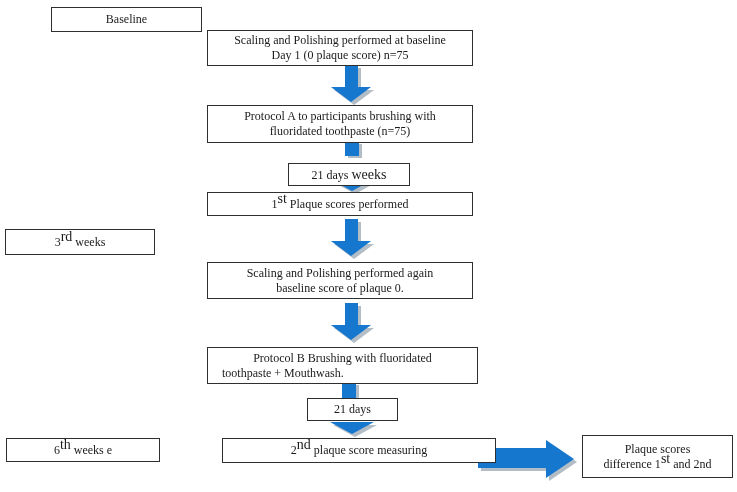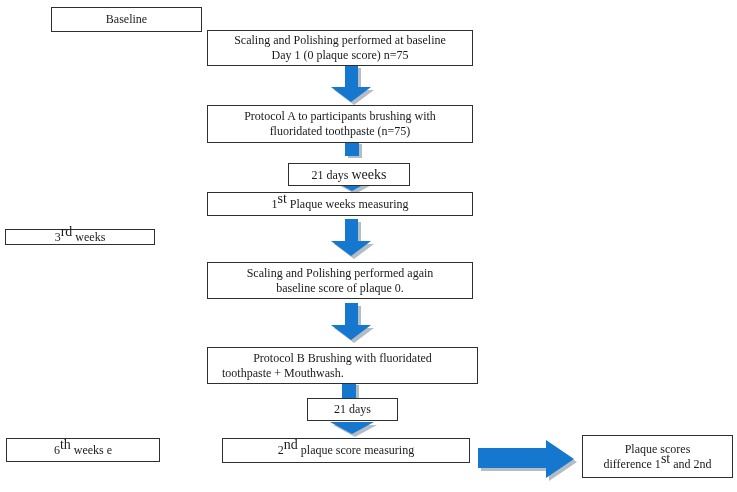--- a/index.html
+++ b/index.html
@@ -35,21 +35,21 @@
 </style>
 </head>
 <body>
 
 <div class="stage">
 
   <div class="box" style="left:19px;top:7px;width:151px;height:25px;margin-left:32px;">
     <span class="line">Baseline</span>
   </div>
 
-  <div class="box" style="left:5px;top:229px;width:150px;height:16px;">
+  <div class="box" style="left:5px;top:229px;width:150px;height:26px;">
     <span class="line"><span>3</span><sup>rd</sup><span> weeks</span></span>
   </div>
 
   <div class="box" style="left:6px;top:438px;width:154px;height:24px;">
     <span class="line"><span>6</span><sup>th</sup><span> weeks e</span></span>
   </div>
 
   <div class="box" style="left:207px;top:30px;width:266px;height:36px;">
     <span class="line">Scaling and Polishing performed at baseline</span>
     <span class="line">Day 1 (0 plaque score) n=75</span>
@@ -70,21 +70,21 @@
   <div class="box" style="left:288px;top:155px;width:122px;height:23px;margin-top:8px;">
     <span class="line"><span>21 days </span><span class="emph">weeks</span></span>
   </div>
 
   <svg class="arrow" style="left:328px;top:179px;" width="50" height="18" viewBox="0 0 50 18">
     <polygon class="a-sh" points="5,3 49,3 27,15"></polygon>
     <polygon class="a-main" points="2,0 46,0 24,12"></polygon>
   </svg>
 
   <div class="box" style="left:207px;top:192px;width:266px;height:24px;">
-    <span class="line"><span>1</span><sup>st</sup><span> Plaque weeks measuring</span></span>
+    <span class="line"><span>1</span><sup>st</sup><span> Plaque scores performed</span></span>
   </div>
 
   <svg class="arrow" style="left:328px;top:219px;" width="50" height="42" viewBox="0 0 50 42">
     <polygon class="a-sh" points="20,3 33,3 33,25 46,25 26,40 6,25 20,25"></polygon>
     <polygon class="a-main" points="17,0 30,0 30,22 43,22 23,37 3,22 17,22"></polygon>
   </svg>
 
   <div class="box" style="left:207px;top:262px;width:266px;height:37px;align-items:center;">
     <span class="line">Scaling and Polishing performed again</span>
     <span class="line">baseline score of plaque 0.</span>
@@ -104,21 +104,21 @@
 
   <div class="box" style="left:307px;top:398px;width:91px;height:23px;">
     <span class="line">21 days</span>
   </div>
 
   <svg class="arrow" style="left:328px;top:422px;" width="50" height="18" viewBox="0 0 50 18">
     <polygon class="a-sh" points="5,3 49,3 27,15"></polygon>
     <polygon class="a-main" points="2,0 46,0 24,12"></polygon>
   </svg>
 
-  <div class="box" style="left:222px;top:438px;width:248px;height:25px;">
+  <div class="box" style="left:222px;top:438px;width:274px;height:25px;">
     <span class="line"><span>2</span><sup>nd</sup><span> plaque score measuring</span></span>
   </div>
 
   <svg class="arrow" style="left:478px;top:440px;" width="100" height="42" viewBox="0 0 100 42">
     <polygon class="a-sh" points="3,11 71,11 71,3 99,22 71,41 71,31 3,31"></polygon>
     <polygon class="a-main" points="0,8 68,8 68,0 96,19 68,38 68,28 0,28"></polygon>
   </svg>
 
   <div class="box" style="left:582px;top:435px;width:151px;height:43px;text-align:center;">
     <span class="line">Plaque scores</span>

